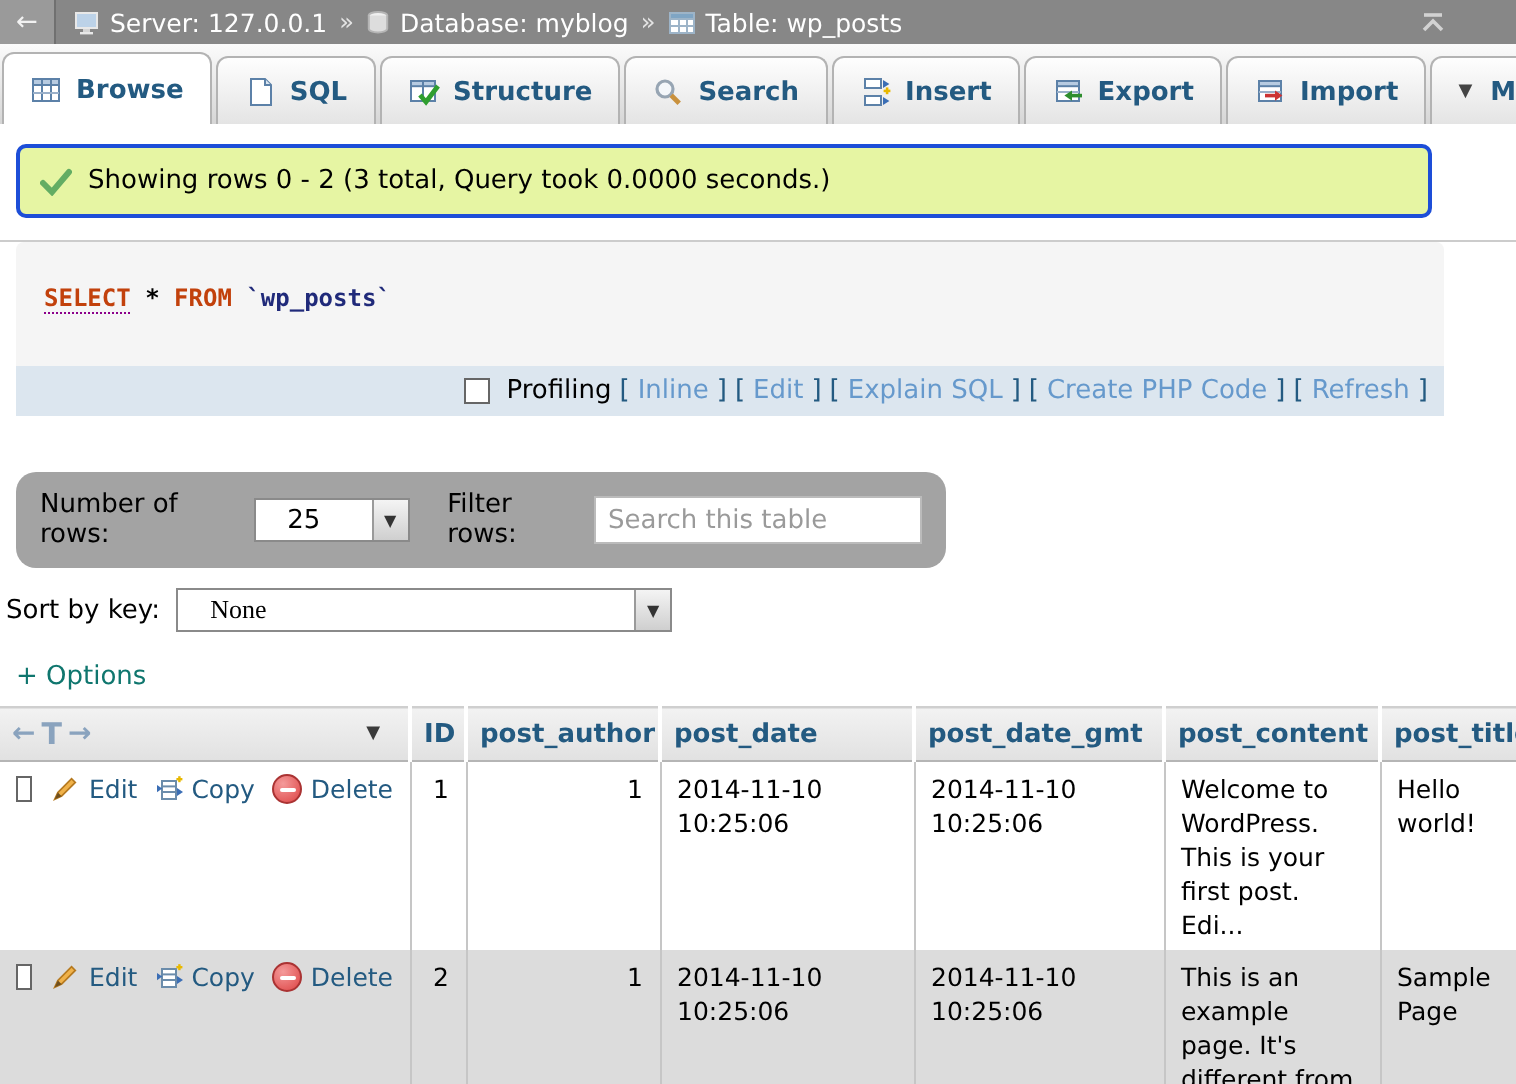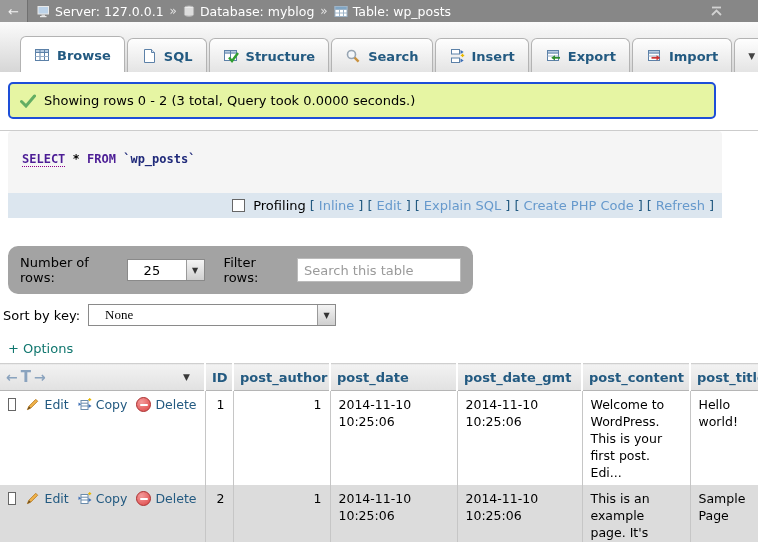--- a/index.html
+++ b/index.html
@@ -6,35 +6,35 @@
     font-family:"DejaVu Sans","Liberation Sans",sans-serif;font-size:13px;color:#000;}
   
   .topbar{height:22px;background:#878787;display:flex;align-items:center;}
   .backbox{width:27px;height:22px;background:#9a9a9a;border-right:1px solid #707070;
     display:flex;align-items:center;justify-content:center;color:#f2f2f2;font-size:13px;cursor:pointer;}
   .crumbs{display:flex;align-items:center;gap:6px;margin-left:9px;color:#fff;font-size:12.5px;}
   .crumb{display:flex;align-items:center;gap:5px;cursor:pointer;}
   .crumb-sep{color:#e3e3e3;font-size:12px;}
   .collapse{margin-left:auto;margin-right:34px;cursor:pointer;display:flex;align-items:center;}
   
-  .tabbar{height:50px;background:linear-gradient(#fbfbfb,#d6d6d6);display:flex;align-items:flex-end;padding-left:20px;}
+  .tabbar{height:40px;background:linear-gradient(#fbfbfb,#d6d6d6);display:flex;align-items:flex-end;padding-left:1px;}
   .tab{display:flex;align-items:center;gap:7px;height:24px;padding:5px 13px 4px;margin-right:2px;
     border:1px solid #b3b3b3;border-bottom:none;border-radius:6px 6px 0 0;
     background:linear-gradient(#fefefe,#e4e4e4);color:#235a81;font-weight:bold;font-size:13px;cursor:pointer;white-space:nowrap;}
   .tab.active{background:#fff;height:26px;}
   .tab .ic{flex:0 0 auto;}
   .more-arrow{color:#444;font-size:9px;margin-right:2px;}
   
   .message{margin:10px 42px 8px 8px;background:#e6f5a3;border:2px solid #1d4ed8;border-radius:5px;
     padding:9px 10px;display:flex;align-items:center;gap:8px;font-size:13px;}
   .hline{border-top:1px solid #ccc;margin-top:11px;}
   
   .sqlbox{margin:0 36px 0 8px;background:#f5f5f5;border-radius:4px 4px 0 0;
     padding:21px 14px 27px;font-family:"DejaVu Sans Mono","Liberation Mono",monospace;font-size:12px;font-weight:bold;}
-  .kw{color:#4c1d95;}
+  .kw{color:#c2410c;}
   .kw.hint{border-bottom:1px dotted #8b008b;cursor:help;}
   .ident{color:#202a7a;}
   .profbar{margin:0 36px 0 8px;background:#dce6ef;padding:5px 8px;display:flex;justify-content:flex-end;
     align-items:center;gap:4px;font-size:13px;}
   .profbar .cb{margin-right:4px;}
   .plink{color:#6699cc;cursor:pointer;}
   .bracket{color:#235a81;}
   
   .rowsbar{margin:28px 0 0 8px;width:441px;background:#a3a3a3;border-radius:10px;padding:9px 12px;
     display:flex;align-items:center;gap:9px;font-size:13px;}

